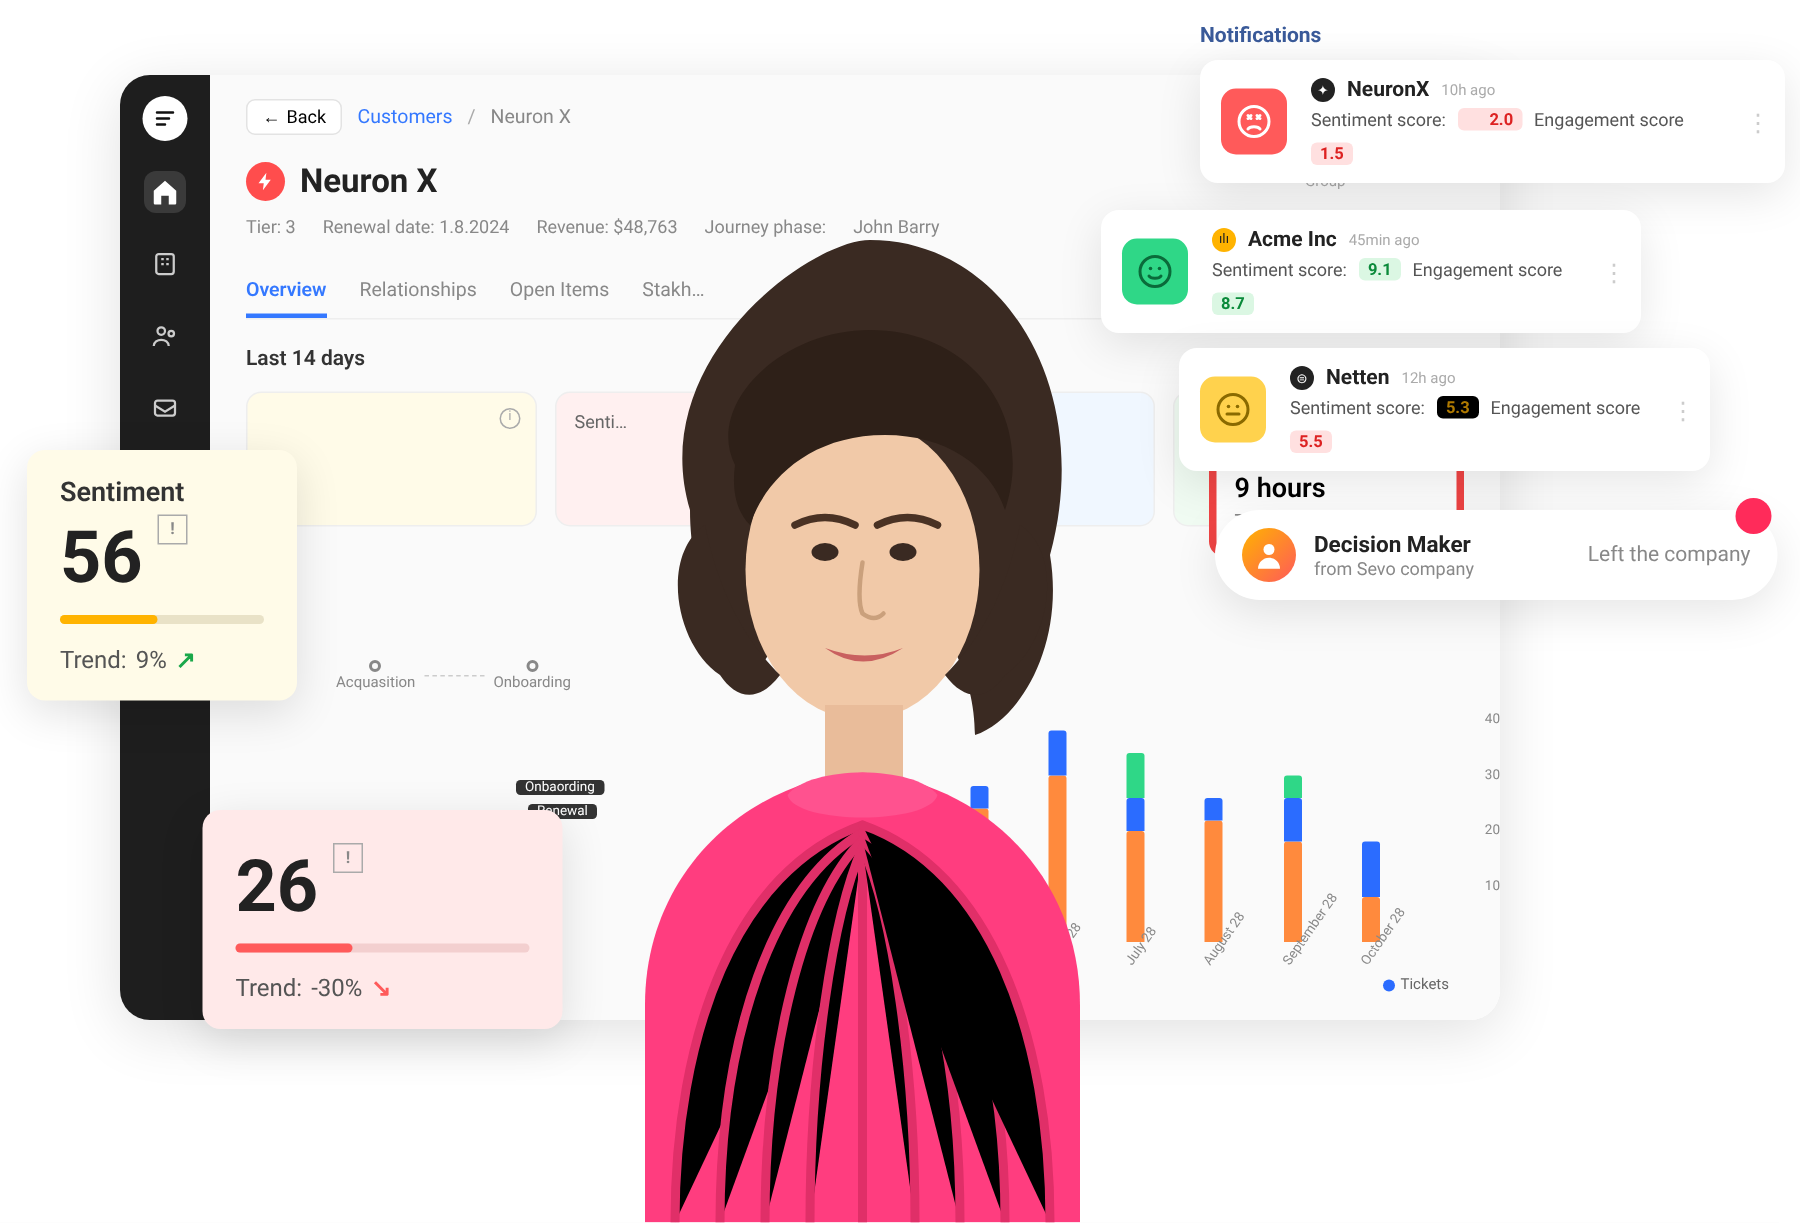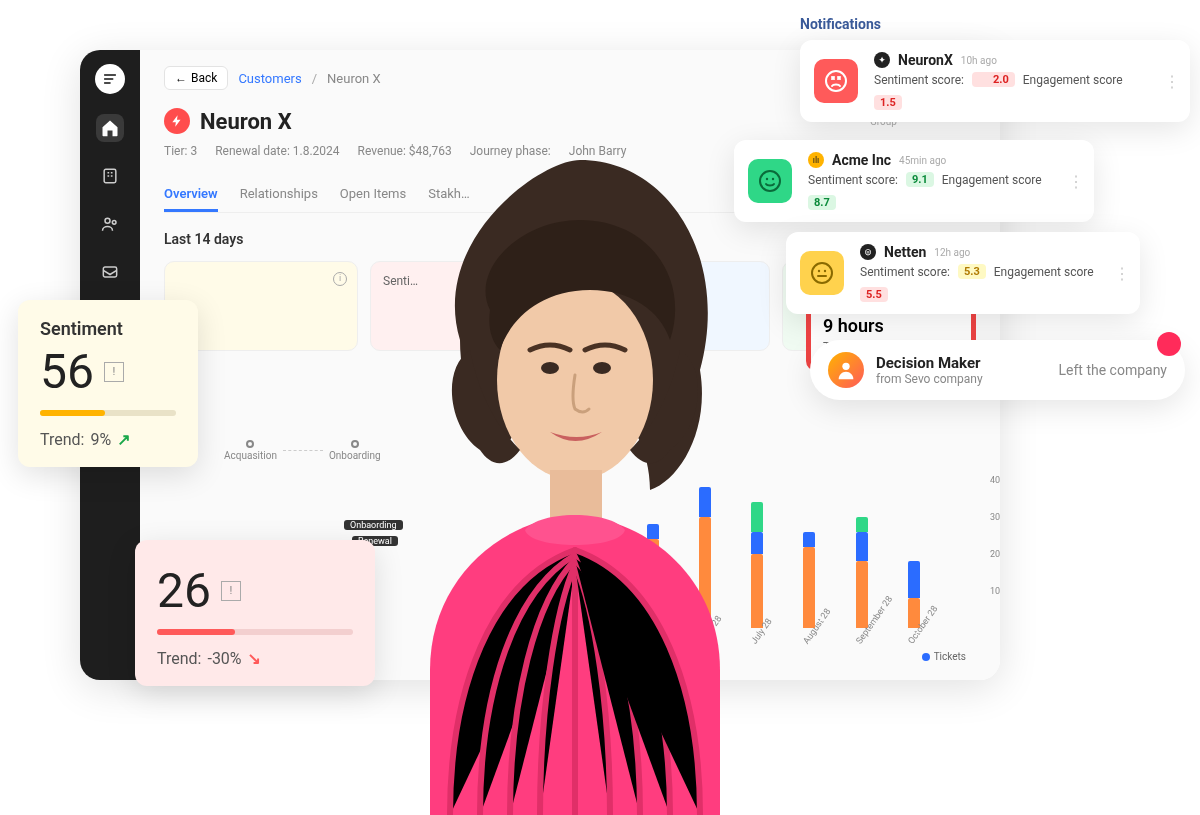--- a/index.html
+++ b/index.html
@@ -78,21 +78,21 @@
   .legend-tickets { position:absolute; right:10px; bottom:-12px; font-size:10px; color:#666; display:flex; align-items:center; gap:4px; }
   .legend-dot { width:8px; height:8px; border-radius:50%; background:#2b6cff; display:inline-block; }
 
   .event-label { position:absolute; left:0; bottom:60px; font-size:9px; color:#aaa; transform:rotate(-90deg); transform-origin:left center; }
 
   
   .kpi-card { position:absolute; background:#fff; border-radius:12px; box-shadow:0 8px 30px rgba(0,0,0,0.12); padding:18px 22px; }
   .kpi-sentiment { left:18px; top:300px; width:180px; background:#fffbe8; }
   .kpi-churn { left:135px; top:540px; width:240px; background:#ffe9e9; }
   .kpi-card h3 { font-size:18px; font-weight:600; color:#333; }
-  .kpi-card .big { font-size:48px; font-weight:400; color:#222; margin-top:4px; display:flex; align-items:center; gap:10px; }
+  .kpi-card .big { font-size:48px; font-weight:700; color:#222; margin-top:4px; display:flex; gap:10px; }
   .kpi-card .alert-icon { width:20px; height:20px; border:1.5px solid #aaa; font-size:11px; line-height:18px; text-align:center; color:#888; }
   .kpi-card .bar { height:6px; background:#e9e2c7; border-radius:4px; margin-top:10px; position:relative; }
   .kpi-card .bar .fill { position:absolute; left:0; top:0; bottom:0; border-radius:4px; }
   .kpi-sentiment .bar .fill { width:48%; background:#ffb300; }
   .kpi-churn .bar { background:#f3cfcf; }
   .kpi-churn .bar .fill { width:40%; background:#ff5a5a; }
   .kpi-card .trend { margin-top:14px; font-size:16px; color:#555; display:flex; align-items:center; gap:6px; }
   .trend-arrow-up { color:#1aa84a; font-weight:bold; }
   .trend-arrow-down { color:#ff5a5a; font-weight:bold; }
 
@@ -115,21 +115,21 @@
   .notif1 .chip.s { background:#ffe0e0; color:#d22;padding-left:21px; }
   .notif1 .chip.e { background:#ffe0e0; color:#d22; }
 
   .notif2 { left:734px; top:140px; width:360px; }
   .notif2 .face { background:#2fd787; }
   .notif2 .chip.s { background:#dbf7e3; color:#0a8a3a; }
   .notif2 .chip.e { background:#dbf7e3; color:#0a8a3a; }
 
   .notif3 { left:786px; top:232px; width:354px; }
   .notif3 .face { background:#ffd24d; }
-  .notif3 .chip.s { background:#fef9c3; color:#b07a00; }
+  .notif3 .chip.s { background:#000000; color:#b07a00; }
   .notif3 .chip.e { background:#ffe0e0; color:#d22; }
 
   .notif-group-label { position:absolute; left:870px; top:116px; font-size:10px; color:#aaa; }
 
   
   .dm-card { position:absolute; left:810px; top:340px; width:375px; background:#fff; border-radius:40px; box-shadow:0 8px 30px rgba(0,0,0,0.10); padding:12px 18px; display:flex; align-items:center; gap:12px; }
   .dm-card .avatar { width:36px; height:36px; border-radius:50%; background:linear-gradient(135deg,#ffb300,#ff5a5a); display:flex; align-items:center; justify-content:center; color:#fff; font-weight:bold; }
   .dm-card .txt .t1 { font-weight:700; font-size:15px; color:#222; }
   .dm-card .txt .t2 { font-size:12px; color:#888; }
   .dm-card .right { margin-left:auto; font-size:14px; color:#888; }

